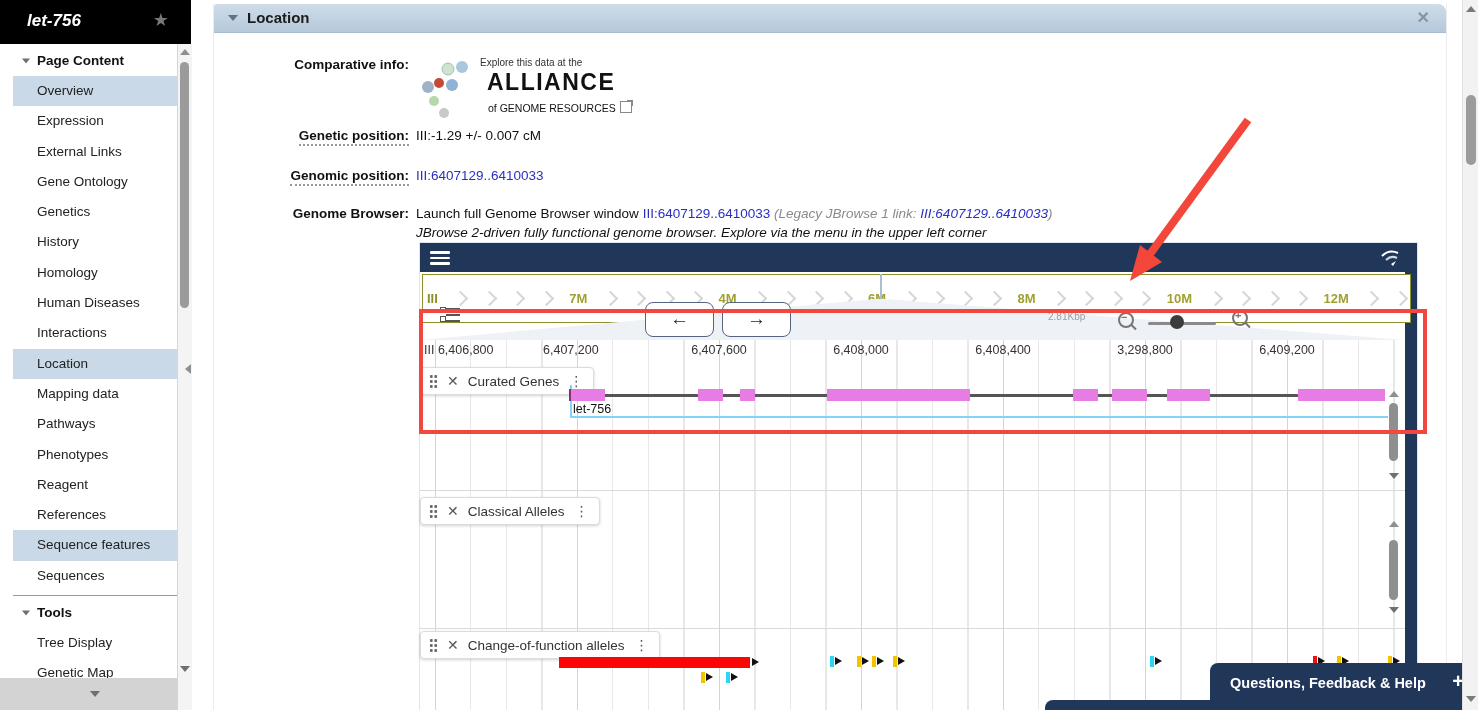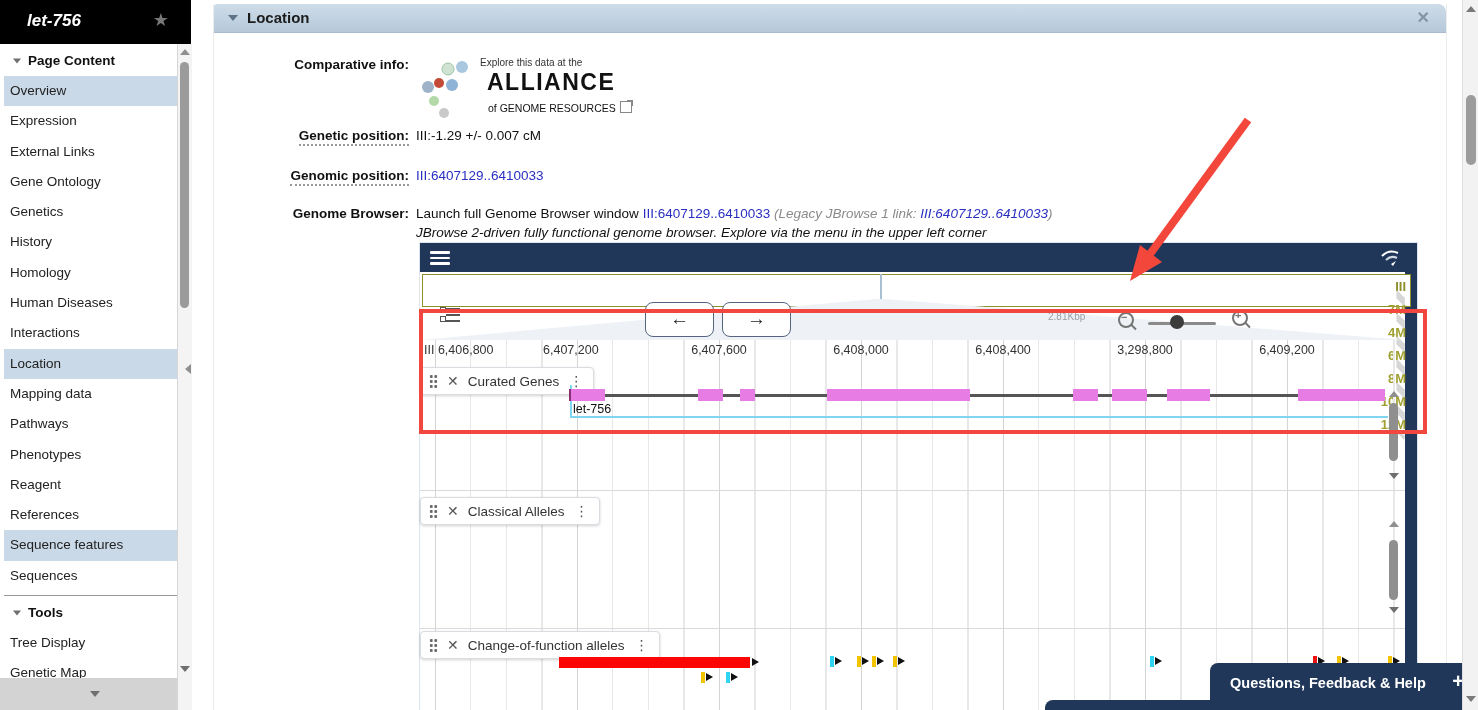--- a/index.html
+++ b/index.html
@@ -3,24 +3,24 @@
 <meta charset="utf-8">
 <style>
   html,body{margin:0;padding:0;background:#fff;}
   #app{position:relative;width:1478px;height:710px;overflow:hidden;
        font-family:"Liberation Sans",sans-serif;background:#fff;}
   
   #sidebar{position:absolute;left:0;top:0;width:191px;height:710px;background:#fff;}
   .sb-header{position:absolute;left:0;top:0;width:191px;height:44px;background:#000;}
   .sb-title{position:absolute;left:27px;top:11px;color:#fff;font-style:italic;font-weight:bold;font-size:17px;}
   .sb-star{position:absolute;right:22px;top:9px;color:#777;font-size:18px;cursor:pointer;}
-  .sb-list{position:absolute;left:4px;top:46px;width:177px;}
+  .sb-list{position:absolute;left:13px;top:46px;width:177px;}
   .sb-sec{height:30px;line-height:30px;font-weight:bold;font-size:13.5px;color:#111;padding-left:24px;position:relative;}
   .sb-sec .tri{position:absolute;left:8px;top:12px;}
-  .sb-item{height:30.3px;line-height:30.3px;padding-left:6px;font-size:13.5px;color:#222;cursor:pointer;}
+  .sb-item{height:30.3px;line-height:30.3px;padding-left:24px;font-size:13.5px;color:#222;cursor:pointer;}
   .sb-item.active{background:#c9d9e7;}
   .sb-divider{border-top:1px solid #9a9a9a;margin:4px 0 2px 0;}
   .sb-footer{position:absolute;left:0;top:678px;width:177px;height:32px;background:#d3d3d3;}
   .sb-footer .tri-down{position:absolute;left:90px;top:13px;}
   .sb-scroll{position:absolute;left:177px;top:44px;width:14px;height:666px;background:#f4f4f4;border-left:1px solid #d6d6d6;}
   .sb-thumb{position:absolute;left:2px;top:18px;width:9px;height:246px;background:#9b9b9b;border-radius:5px;}
   .sb-up{position:absolute;left:2px;top:5px;}
   .sb-down{position:absolute;left:2px;top:622px;}
   .sb-collapse{position:absolute;left:185px;top:364px;}
   .tri-down{width:0;height:0;border-left:5px solid transparent;border-right:5px solid transparent;border-top:6px solid #6f6f6f;}
@@ -49,21 +49,21 @@
   .ext-icon{display:inline-block;width:10px;height:10px;border:1.5px solid #888;margin-left:4px;position:relative;top:1px;}
   .ext-icon::after{content:"";position:absolute;right:-2px;top:-2px;width:5px;height:5px;border-top:1.5px solid #888;border-right:1.5px solid #888;}
   
   .jb{position:absolute;left:420px;top:243px;width:997px;height:467px;background:#fff;box-shadow:0 0 0 1px #dfe5ec;z-index:1;}
   .jb-header{position:absolute;left:0;top:0;width:997px;height:29px;background:#20375a;}
   .jb-band{position:absolute;right:0;top:0;width:12px;height:467px;background:#20375a;}
   .burger{position:absolute;left:10px;top:8px;width:20px;cursor:pointer;}
   .burger div{height:2.6px;background:#fff;margin-bottom:3px;border-radius:1px;}
   .pan-icon{position:absolute;right:16px;top:5px;}
   .jb-overview{position:absolute;left:2px;top:31px;width:979px;height:23px;background:#fff;border:1px solid #8e8e2a;
-               display:flex;align-items:flex-end;justify-content:space-between;padding:4px 4px;flex-direction:column;}
+               display:flex;align-items:center;justify-content:space-between;padding:12px 4px;}
   .ov-chrom{color:#8e8e2a;font-weight:bold;font-size:13px;}
   .ov-label{color:#a0a032;font-weight:bold;font-size:13px;}
   .chev{width:9px;height:9px;border-top:2px solid #d6d6d6;border-right:2px solid #d6d6d6;transform:rotate(45deg);}
   .ov-cursor{position:absolute;left:460px;top:31px;width:2px;height:25px;background:#a9bfd2;}
   .wedge{position:absolute;left:0;top:56px;width:985px;height:41px;background:#eef2f7;
          clip-path:polygon(456px 0,465px 0,985px 41px,0 41px);}
   
   .sel-icon{position:absolute;left:20px;top:64px;width:20px;height:16px;cursor:pointer;}
   .sel-icon i{position:absolute;right:0;height:2.4px;width:14px;background:#555;}
   .sel-icon b{position:absolute;left:0;width:4px;height:4px;border:1.2px solid #555;}

